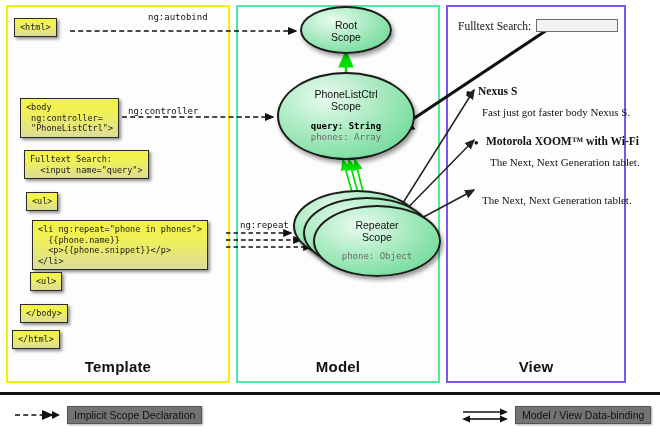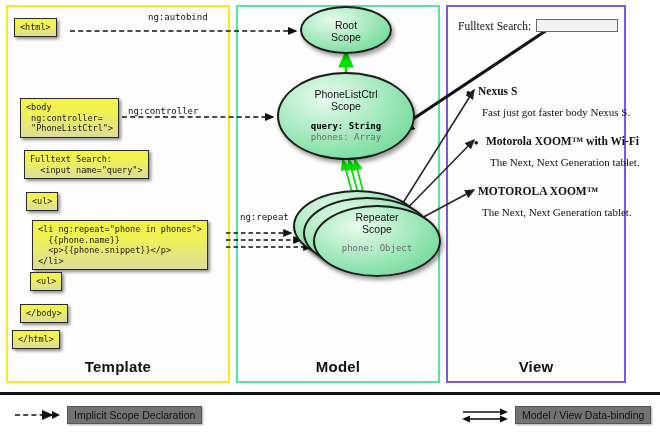--- a/index.html
+++ b/index.html
@@ -93,21 +93,21 @@
   #ellipse-root .etitle { margin-top: 11px; }
 
   #ellipse-ctrl { left: 277px; top: 72px; width: 138px; height: 88px; }
   #ellipse-ctrl .etitle { margin-top: 14px; }
   #ellipse-ctrl .eprop  { margin-top: 9px; }
 
   .rep { width: 128px; height: 72px; }
   #rep-back  { left: 293px; top: 190px; }
   #rep-mid   { left: 303px; top: 197px; }
   #rep-front { left: 313px; top: 205px; }
-  #rep-front .etitle { margin-top: 4px; }
+  #rep-front .etitle { margin-top: 12px; }
   #rep-front .eprop  { margin-top: 8px; }
 
   
   #view-inner {
     position: absolute;
     left: 452px; top: 11px;
     width: 196px; height: 366px;
     font-family: "Liberation Serif", serif;
     color: #111;
   }
@@ -149,21 +149,21 @@
   
   .edge-label {
     position: absolute;
     font-family: "DejaVu Sans Mono", monospace;
     font-size: 9px;
     color: #111;
     white-space: nowrap;
   }
   #label-autobind   { left: 148px; top: 12px; }
   #label-controller { left: 128px; top: 106px; }
-  #label-repeat     { left: 240px; top: 212px; }
+  #label-repeat     { left: 240px; top: 220px; }
 
   
   #wires {
     position: absolute;
     left: 0; top: 0;
     width: 660px; height: 435px;
     pointer-events: none;
   }
 
   
@@ -316,21 +316,20 @@
       <div class="phone-name">Nexus S</div>
       <div class="phone-snippet">Fast just got faster body Nexus S.</div>
     </div>
 
     <div class="phone-item" id="phone-1">
       <div class="phone-name">Motorola XOOM™  with Wi-Fi</div>
       <div class="phone-snippet">The Next, Next Generation tablet.</div>
     </div>
 
     <div class="phone-item" id="phone-2">
-      <div class="phone-name">MOTOROLA XOOM™</div>
       <div class="phone-snippet">The Next, Next Generation tablet.</div>
     </div>
   </div>
 
   <div id="divider"></div>
 
   <div class="legend-item" id="legend-implicit">
     <svg width="46" height="12">
       <line x1="1" y1="6" x2="38" y2="6" stroke="#111" stroke-width="1.7" stroke-dasharray="5,3.2" marker-end="url(#arr-dash)"></line>
       <path d="M38,2 L46,6 L38,10 z" fill="#111"></path>

